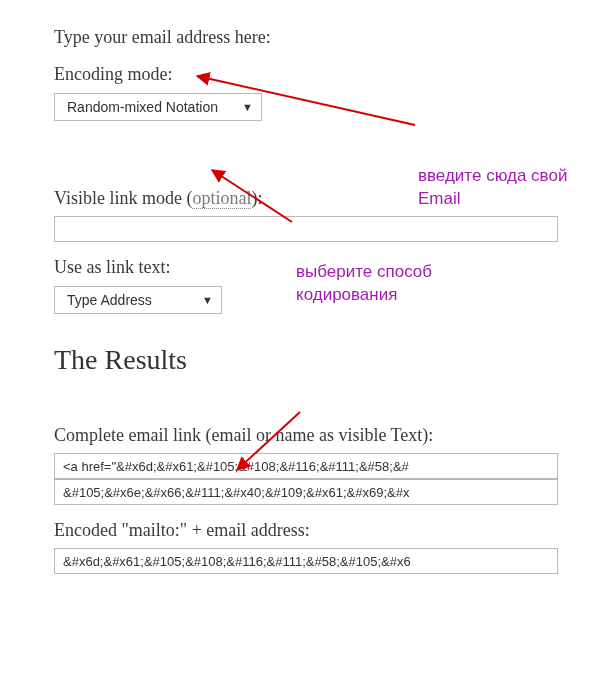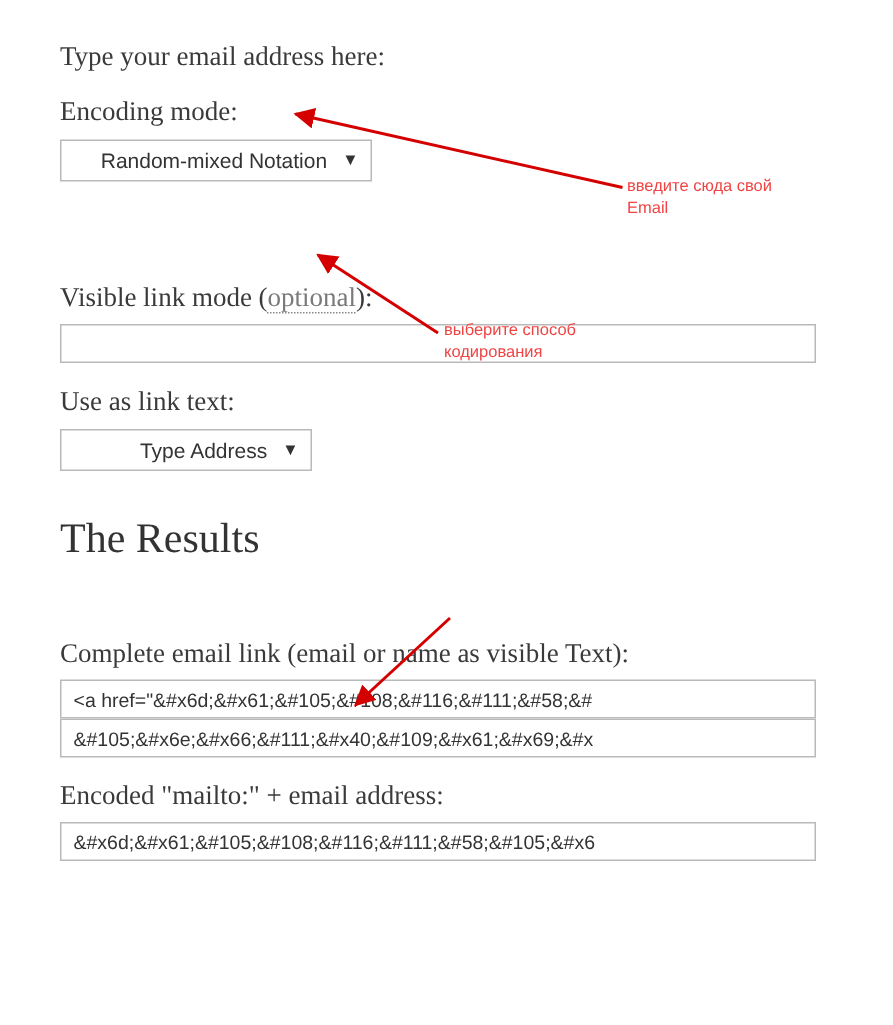--- a/index.html
+++ b/index.html
@@ -10,21 +10,21 @@
     color: #333;
   }
   .page {
     position: relative;
     width: 595px;
     height: 683px;
     overflow: hidden;
   }
   .form-area {
     position: absolute;
-    left: 40px;
+    left: 54px;
     top: 26px;
     width: 506px;
   }
   .field-label {
     font-family: Georgia, serif;
     font-size: 18px;
     color: #3a3a3a;
     margin-bottom: 6px;
     line-height: 1.3;
   }
@@ -48,21 +48,21 @@
     display: block;
   }
   .readonly-row {
     line-height: 18px;
     white-space: nowrap;
     overflow: hidden;
   }
   .select {
     display: inline-flex;
     align-items: center;
-    justify-content: flex-end;
+    justify-content: space-between;
     height: 28px;
     box-sizing: border-box;
     border: 1px solid #b9b9b9;
     background: #fff;
     font-family: Arial, Helvetica, sans-serif;
     font-size: 14px;
     color: #333;
     padding: 0 8px 0 12px;
     cursor: pointer;
   }
@@ -79,25 +79,26 @@
     font-weight: normal;
     font-size: 28px;
     color: #333;
     margin: 0;
   }
   .row-gap-md { margin-top: 14px; }
 
   
   .annot {
     position: absolute;
-    color: #ef4444;
+    color: #a21caf;
     font-family: Verdana, Arial, sans-serif;
-    font-size: 11px;
+    font-size: 17px;
     line-height: 1.35;
     white-space: pre-line;
+    margin-top: 48px;
   }
   svg.overlay {
     position: absolute;
     left: 0;
     top: 0;
     pointer-events: none;
   }
 </style>
 </head>
 <body>

